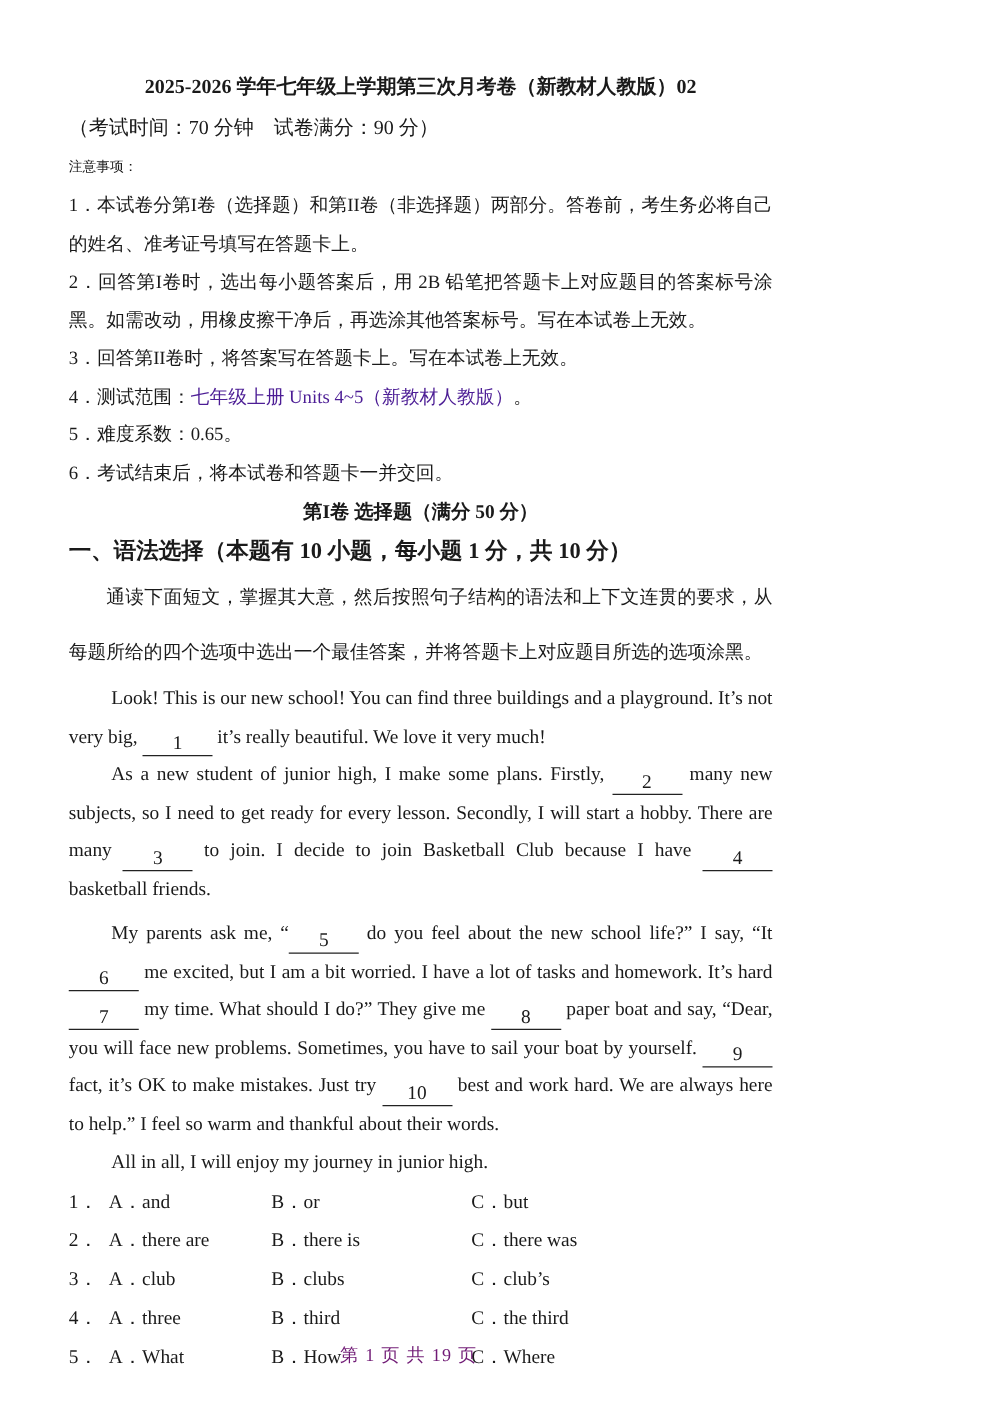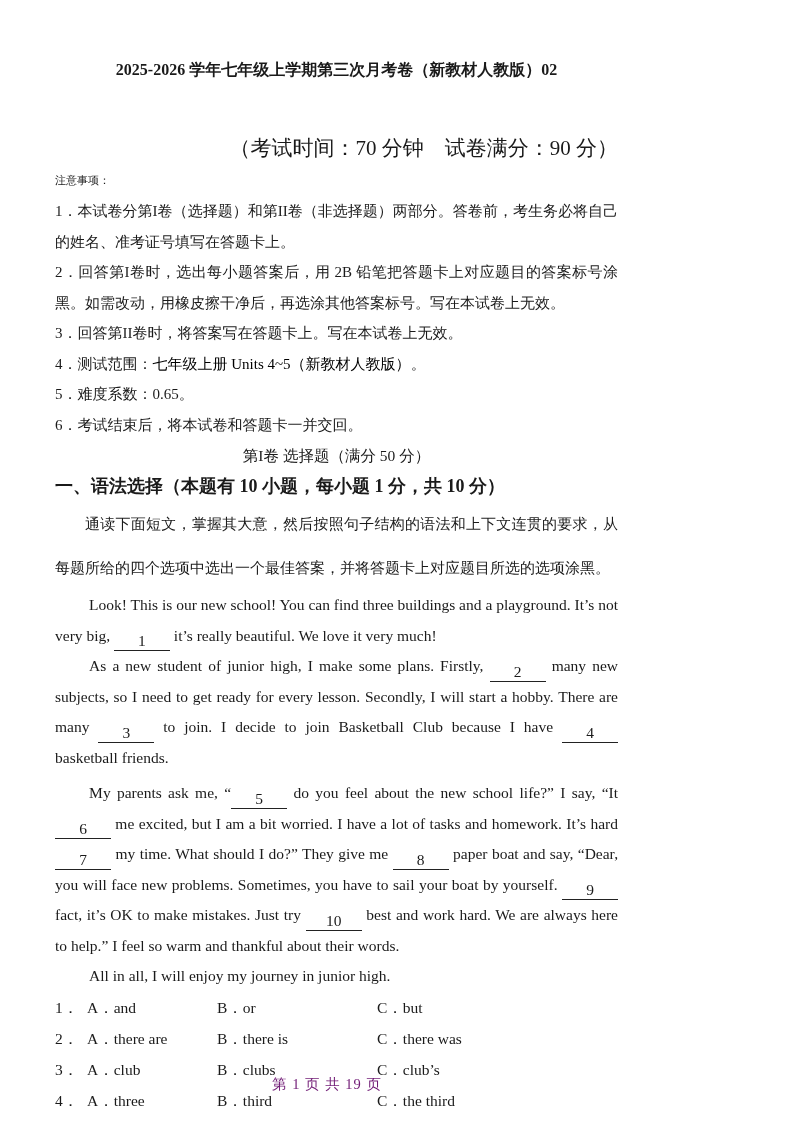--- a/index.html
+++ b/index.html
@@ -18,31 +18,31 @@
   }
   .hdr-title {
     font-size: 16px; font-weight: bold;
     text-align: center; line-height: 33px;
   }
   .hdr-subject {
     font-size: 16px; font-weight: bold;
     text-align: center; line-height: 33px;
   }
   .hdr-info {
-    font-size: 21px; text-align: right; line-height: 33px; margin-top: 46px;
+    font-size: 16px; text-align: left; line-height: 33px;
   }
   .notice-heading {
     font-size: 11px; line-height: 31px;
   }
   .notice-item {
     font-size: 15px; line-height: 30.5px;
     text-align: justify;
   }
   .sec-heading {
-    font-size: 15.5px; font-weight: normal;
+    font-size: 15.5px; font-weight: bold;
     text-align: center; line-height: 31px;
   }
   .part-heading {
     font-size: 18px; font-weight: bold; line-height: 31px;
   }
   .part-instr {
     font-size: 15px; line-height: 44px;
     text-align: justify; text-indent: 2em;
   }
   .passage-p {
@@ -79,21 +79,21 @@
 <div class="page">
 
   <div class="hdr-title">2025-2026 学年七年级上学期第三次月考卷（新教材人教版）02</div>
   <div class="hdr-info">（考试时间：70 分钟　试卷满分：90 分）</div>
 
   <div class="notice-heading">注意事项：</div>
 
   <div class="notice-item"><span>1．本试卷分第I卷（选择题）和第II卷（非选择题）两部分。答卷前，考生务必将自己的姓名、准考证号填写在答题卡上。</span></div>
   <div class="notice-item"><span>2．回答第I卷时，选出每小题答案后，用 2B 铅笔把答题卡上对应题目的答案标号涂黑。如需改动，用橡皮擦干净后，再选涂其他答案标号。写在本试卷上无效。</span></div>
   <div class="notice-item"><span>3．回答第II卷时，将答案写在答题卡上。写在本试卷上无效。</span></div>
-  <div class="notice-item"><span>4．测试范围：</span><span style="color: #000000;">七年级上册 Units 4~5（新教材人教版）</span><span>。</span></div>
+  <div class="notice-item"><span>4．测试范围：</span><span style="color: #4c1d95;">七年级上册 Units 4~5（新教材人教版）</span><span>。</span></div>
   <div class="notice-item"><span>5．难度系数：0.65。</span></div>
   <div class="notice-item"><span>6．考试结束后，将本试卷和答题卡一并交回。</span></div>
 
   <div class="sec-heading">第I卷 选择题（满分 50 分）</div>
 
   <div class="part-heading">一、语法选择（本题有 10 小题，每小题 1 分，共 10 分）</div>
   <div class="part-instr">通读下面短文，掌握其大意，然后按照句子结构的语法和上下文连贯的要求，从每题所给的四个选项中选出一个最佳答案，并将答题卡上对应题目所选的选项涂黑。</div>
 
   <div class="passage-p"><span>Look! This is our new school! You can find three buildings and a playground. It’s not very big, </span><span class="blank">1</span><span> it’s really beautiful. We love it very much!</span></div>
   <div class="passage-p"><span>As a new student of junior high, I make some plans. Firstly, </span><span class="blank">2</span><span> many new subjects, so I need to get ready for every lesson. Secondly, I will start a hobby. There are many </span><span class="blank">3</span><span> to join. I decide to join Basketball Club because I have </span><span class="blank">4</span><span> basketball friends.</span></div>

